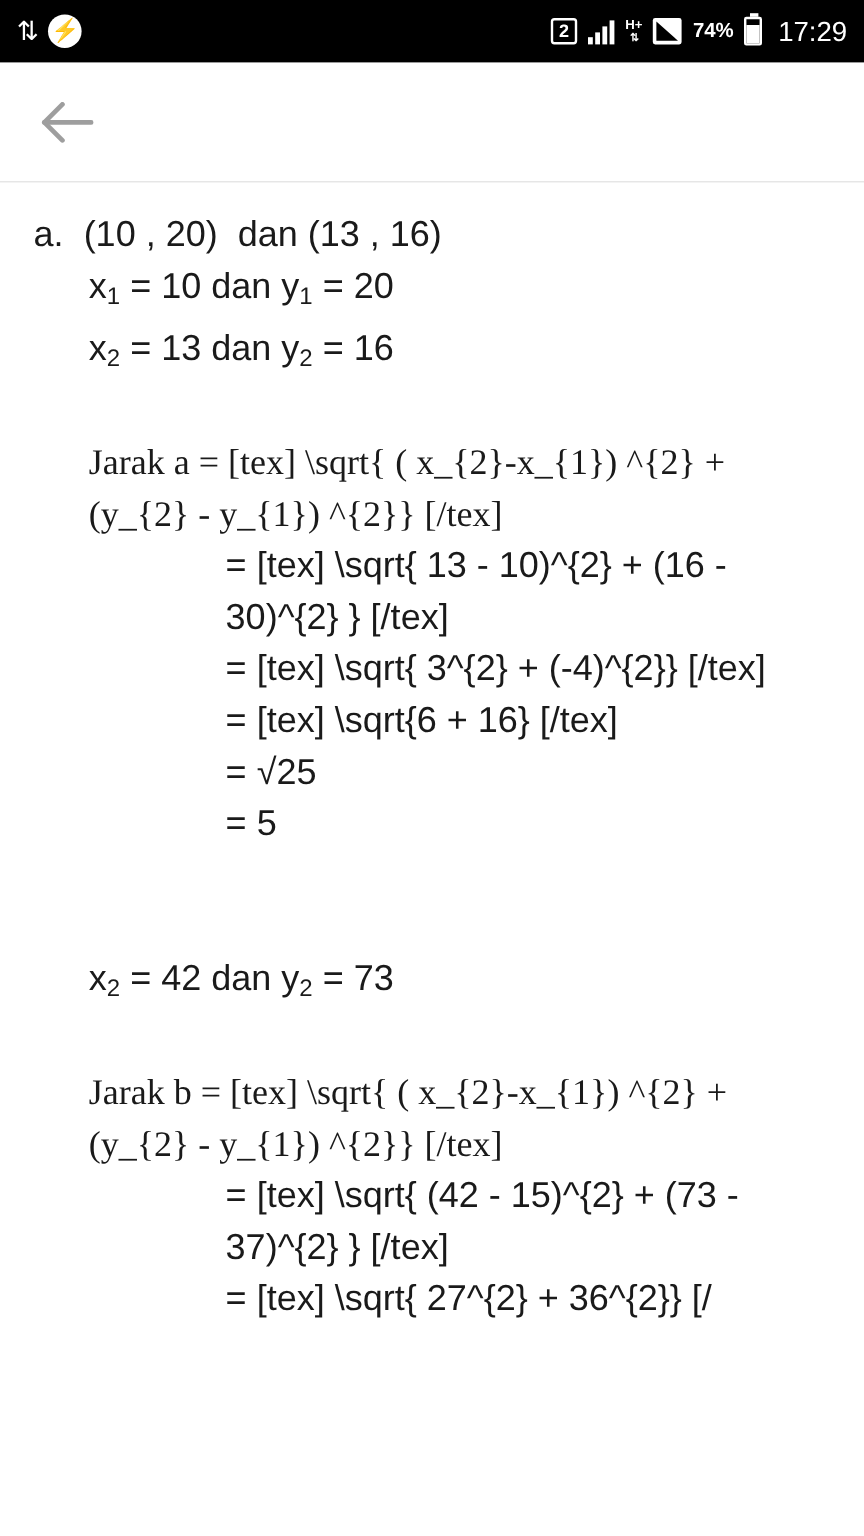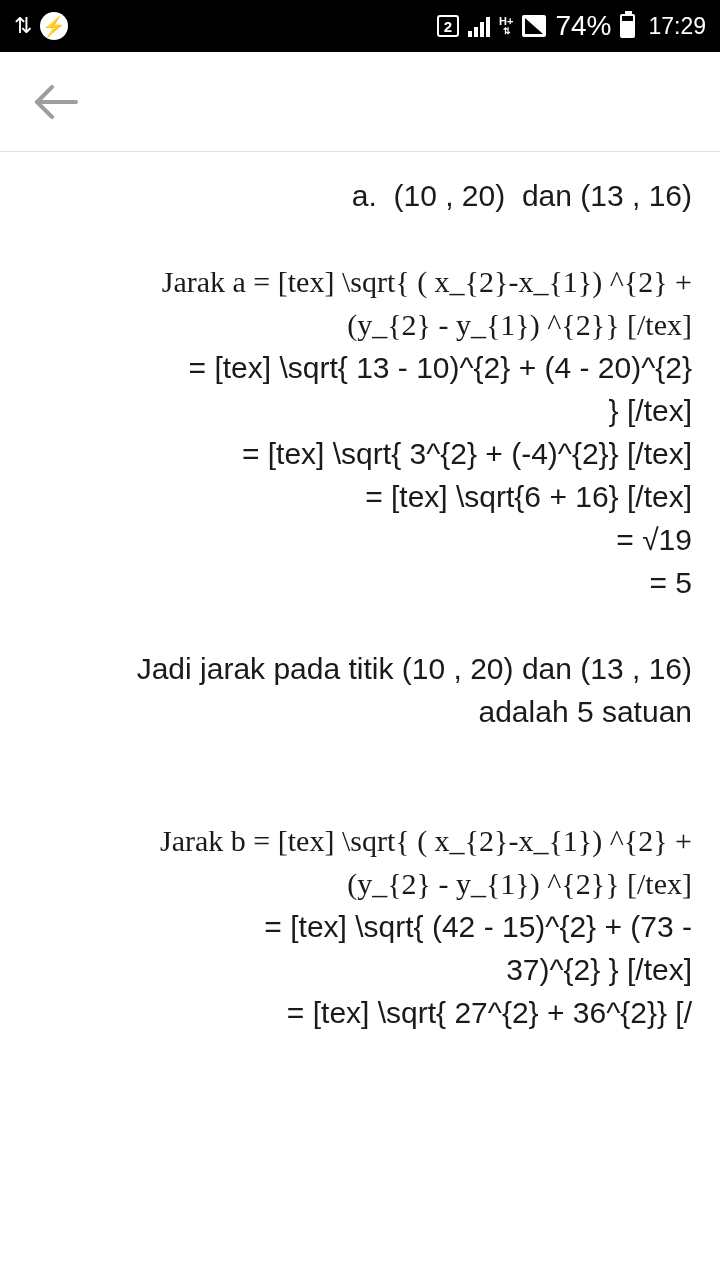--- a/index.html
+++ b/index.html
@@ -102,22 +102,22 @@
     content: "";
     position: absolute;
     left: 3px;
     bottom: 3px;
     width: 0;
     height: 0;
     border-left: 18px solid #000000;
     border-top: 16px solid transparent;
   }
   .battery-text {
-    font-size: 28px;
-    font-weight: normal;
+    font-size: 17px;
+    font-weight: bold;
   }
   .battery-icon {
     width: 15px;
     height: 24px;
     border: 2px solid #ffffff;
     border-radius: 2px;
     position: relative;
     background: linear-gradient(to top, #ffffff 74%, #000000 74%);
   }
   .battery-icon::before {
@@ -154,21 +154,21 @@
   }
   .back-arrow svg { display: block; }
 
   
   .content {
     padding: 22px 28px 0 28px;
     color: #1a1a1a;
     font-size: 30px;
     line-height: 43px;
   }
-  .line { white-space: pre-wrap; text-align: right; }
+  .line { white-space: pre-wrap; }
   .indent-1 { padding-left: 46px; }
   .indent-2 { padding-left: 46px; font-family: Liberation Serif, serif; }
   .indent-3 { padding-left: 160px; }
   .blank { height: 43px; }
   sub {
     font-size: 20px;
     vertical-align: -0.25em;
   }
 </style>
 </head>
@@ -202,27 +202,29 @@
   <div class="back-arrow">
     <svg width="44" height="34" viewBox="0 0 44 34" aria-hidden="true">
       <path d="M18 2 L3 17 L18 32" fill="none" stroke="#9e9e9e" stroke-width="4" stroke-linecap="round" stroke-linejoin="round"></path>
       <line x1="3" y1="17" x2="42" y2="17" stroke="#9e9e9e" stroke-width="4" stroke-linecap="round"></line>
     </svg>
   </div>
 </div>
 
 <div class="content" id="content">
     <div class="line indent-0">a.  (10 , 20)  dan (13 , 16)</div>
+    <div class="line indent-1">x<sub>1</sub> = 10 dan y<sub>1</sub> = 20</div>
+    <div class="line indent-1">x<sub>2</sub> = 13 dan y<sub>2</sub> = 16</div>
     <div class="blank"></div>
     <div class="line indent-2">Jarak a = [tex] \sqrt{ ( x_{2}-x_{1}) ^{2} + (y_{2} - y_{1}) ^{2}} [/tex]</div>
-    <div class="line indent-3">= [tex] \sqrt{ 13 - 10)^{2} + (4 - 20)^{2} } [/tex]</div>
+    <div class="line indent-3">= [tex] \sqrt{ 13 - 10)^{2} + (16 - 30)^{2} } [/tex]</div>
     <div class="line indent-3">= [tex] \sqrt{ 3^{2} + (-4)^{2}} [/tex]</div>
     <div class="line indent-3">= [tex] \sqrt{6 + 16} [/tex]</div>
-    <div class="line indent-3">= √19</div>
+    <div class="line indent-3">= √25</div>
     <div class="line indent-3">= 5</div>
     <div class="blank"></div>
-    <div class="line indent-1">Jadi jarak pada titik (10 , 20) dan (13 , 16) adalah 5 satuan</div>
-    <div class="blank"></div>
+    <div class="blank"></div>
+    <div class="line indent-1">x<sub>2</sub> = 42 dan y<sub>2</sub> = 73</div>
     <div class="blank"></div>
     <div class="line indent-2">Jarak b = [tex] \sqrt{ ( x_{2}-x_{1}) ^{2} + (y_{2} - y_{1}) ^{2}} [/tex]</div>
     <div class="line indent-3">= [tex] \sqrt{ (42 - 15)^{2} + (73 - 37)^{2} } [/tex]</div>
     <div class="line indent-3">= [tex] \sqrt{ 27^{2} + 36^{2}} [/</div>
   </div>
 
 </body></html>

